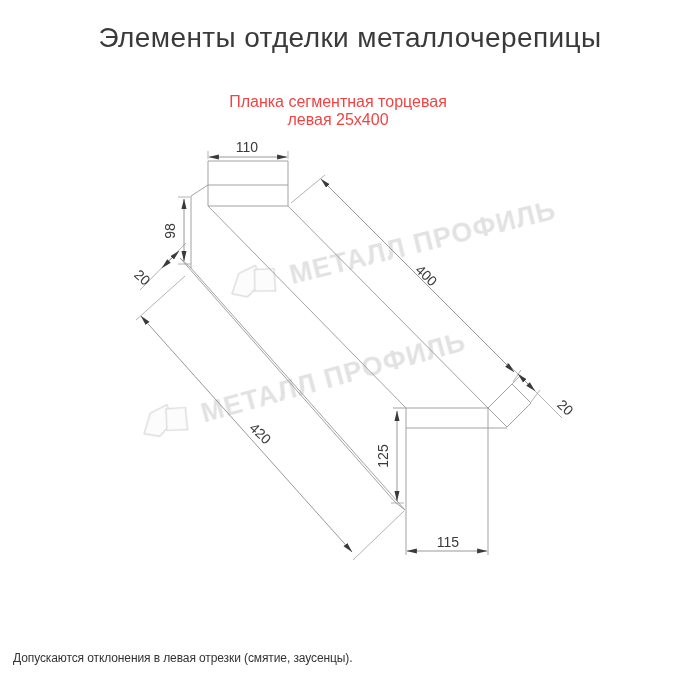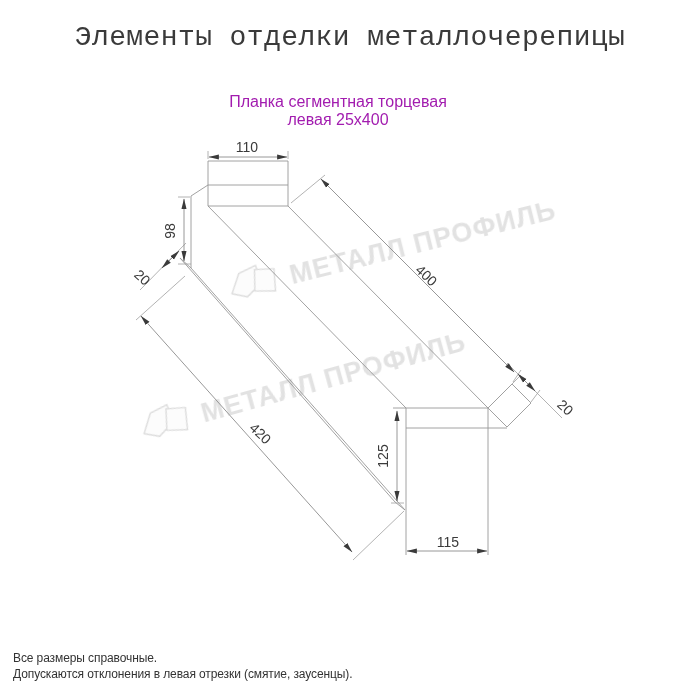--- a/index.html
+++ b/index.html
@@ -1,22 +1,22 @@
 <!DOCTYPE html>
 <html><head>
 <meta charset="utf-8">
 <style>
   html,body{margin:0;padding:0;background:#ffffff;}
   #page{position:relative;width:700px;height:700px;background:#ffffff;overflow:hidden;
         font-family:"Liberation Sans", sans-serif;}
 
   .page-title{position:absolute;top:22px;left:0;width:700px;text-align:center;
-    font-size:28px;letter-spacing:.4px;color:#3a3a3a;font-family:Liberation Mono, monospace;}
+    font-size:28px;letter-spacing:.4px;color:#3a3a3a;}
   .subtitle{position:absolute;top:93px;left:0;width:676px;text-align:center;
-    font-size:16px;line-height:18px;color:#a21caf;}
+    font-size:16px;line-height:18px;color:#ef4444;}
   .footnotes{position:absolute;left:13px;top:650px;font-size:12px;line-height:16px;
     color:#333;letter-spacing:-0.1px;}
 
   .wm{position:absolute;display:flex;align-items:center;gap:6px;
       transform-origin:0 50%;filter:blur(.5px);pointer-events:none;}
   .wm-text{font-size:27px;font-weight:700;color:#e2e2e2;letter-spacing:1px;white-space:nowrap;}
   .wm1{left:228px;top:268px;transform:rotate(-14deg);}
   .wm2{left:140px;top:408px;transform:rotate(-15.5deg);}
 
   svg.drawing{position:absolute;left:0;top:0;}
@@ -112,17 +112,16 @@
     </g>
   </svg>
 
   <div class="page-title">Элементы отделки металлочерепицы</div>
   <div class="subtitle">
     <div>Планка сегментная торцевая</div>
     <div>левая 25х400</div>
   </div>
 
   <div class="footnotes">
-    <div>Все размеры справочные.</div>
     <div>Допускаются отклонения в левая отрезки (смятие, заусенцы).</div>
   </div>
 
 </div>
 
 </body></html>

